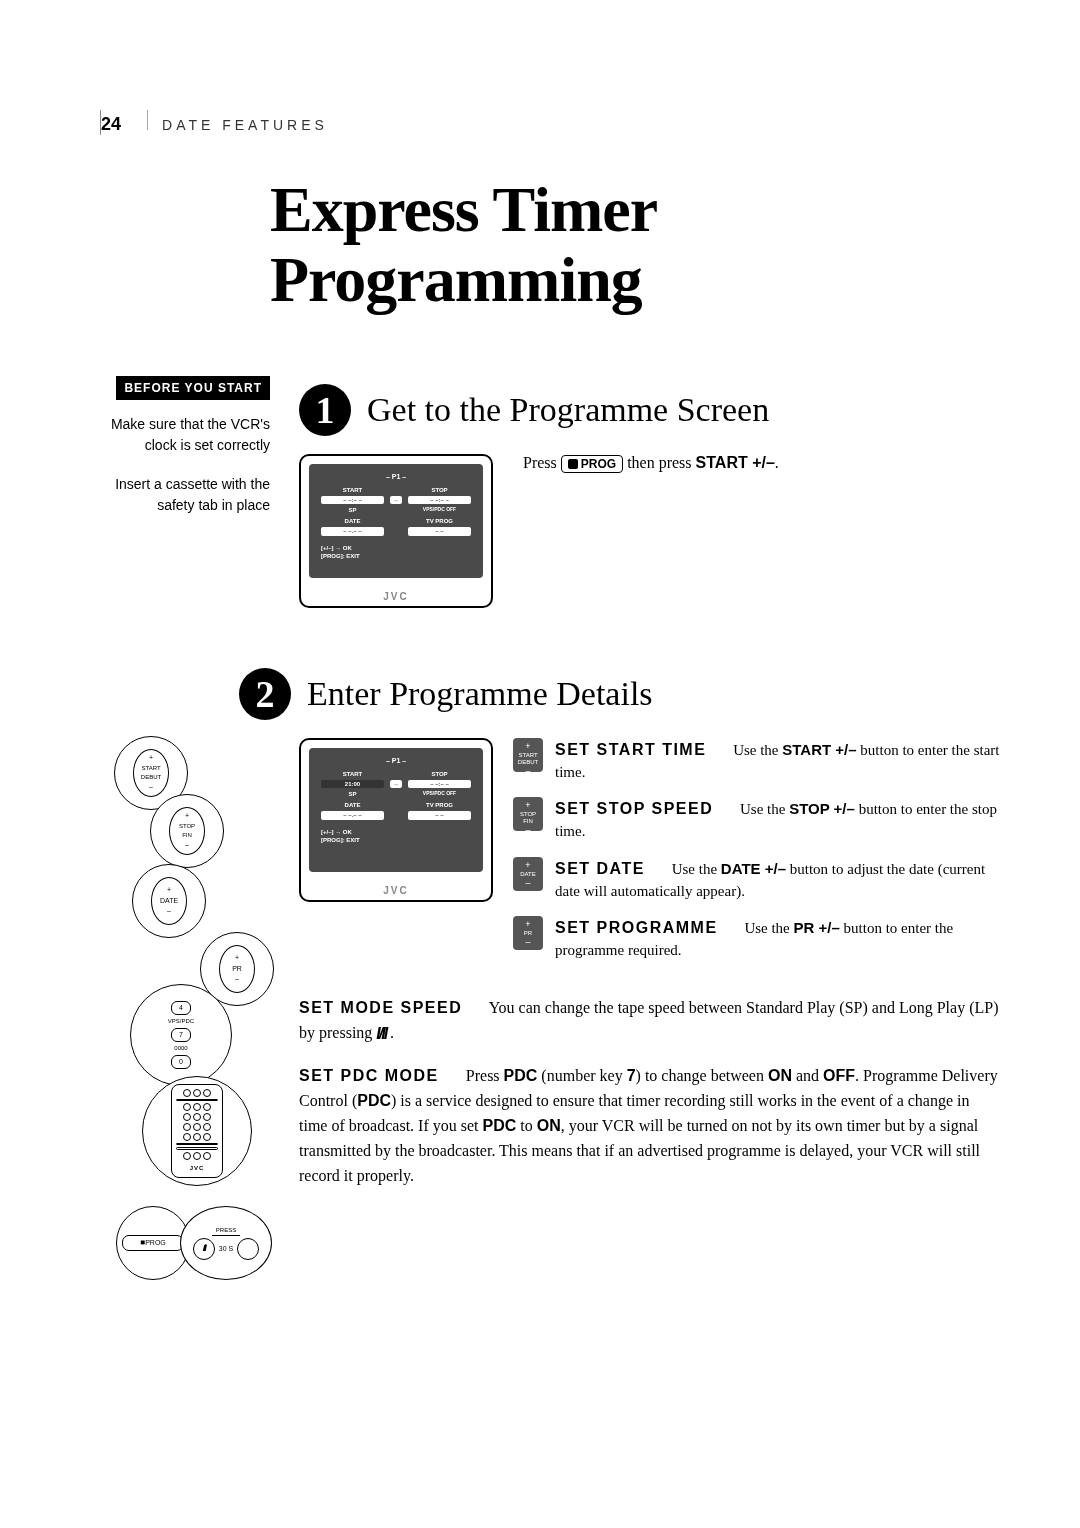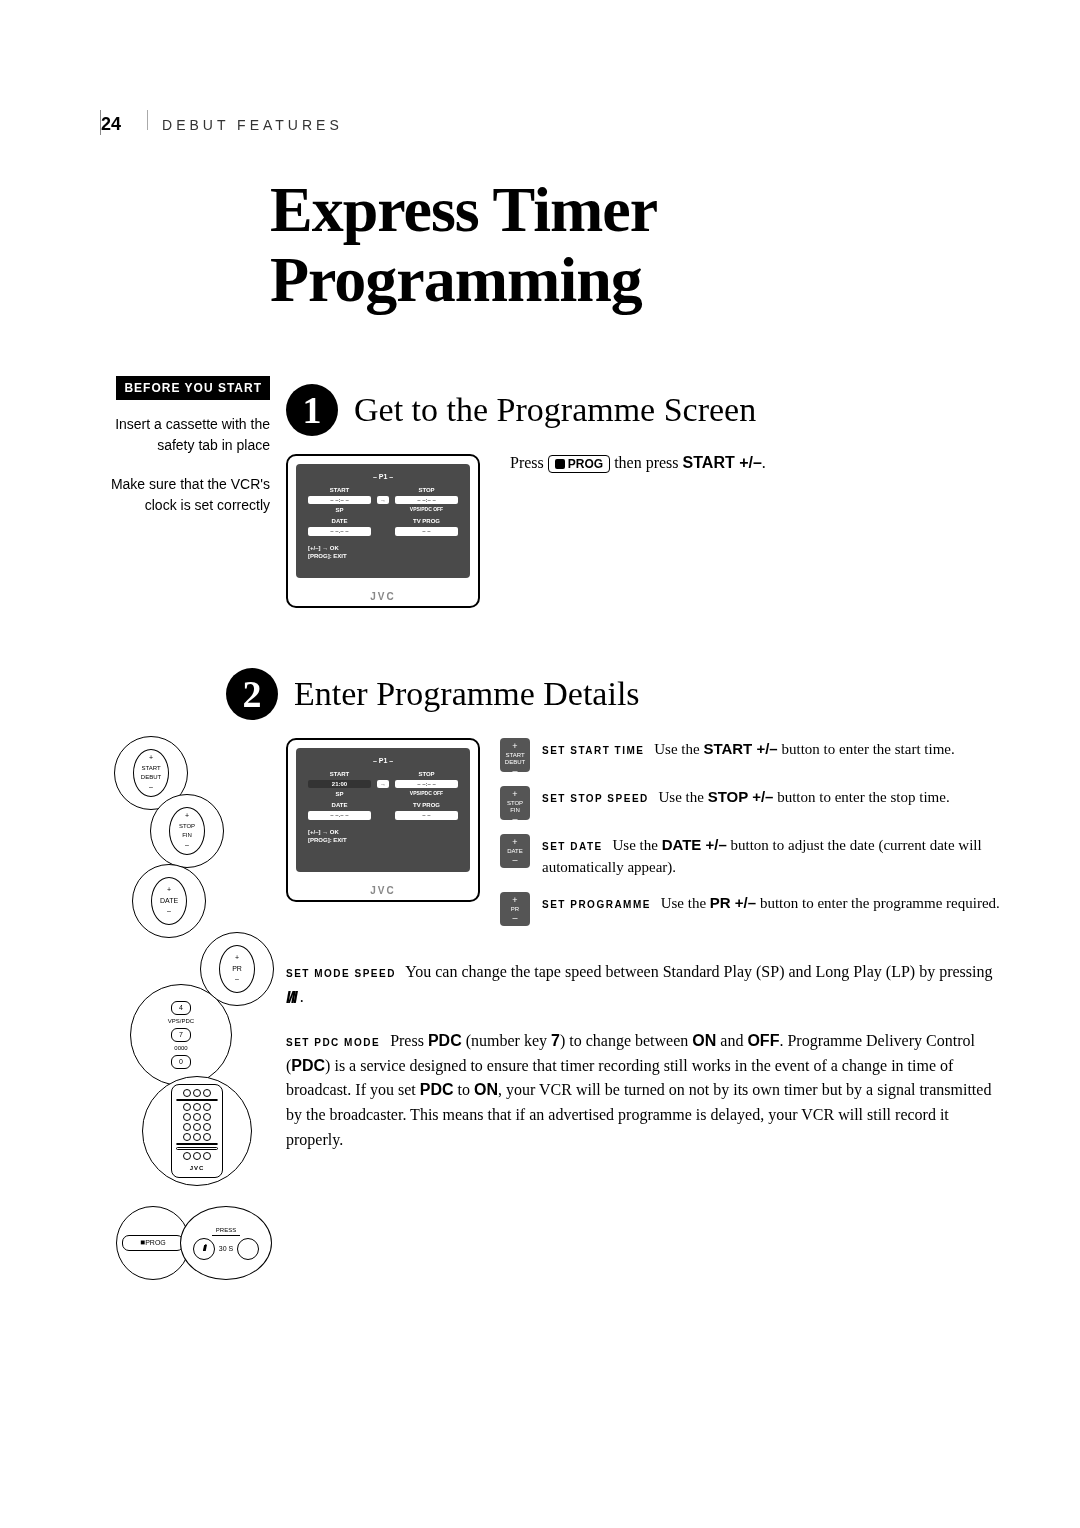--- a/index.html
+++ b/index.html
@@ -39,21 +39,21 @@
   h1.title {
     font-family: Georgia, 'Times New Roman', serif;
     font-weight: bold;
     font-size: 64px;
     line-height: 1.1;
     margin: 0 0 60px 170px;
     letter-spacing: -1px;
   }
   .cols {
     display: flex;
-    gap: 16px;
+    gap: 29px;
   }
   .leftcol {
     width: 170px;
     flex: 0 0 170px;
     text-align: right;
     font-family: Arial, Helvetica, sans-serif;
     font-size: 14px;
     line-height: 1.5;
   }
   .before-badge {
@@ -182,23 +182,23 @@
     font-size:6px;
     text-align:center;
     padding-top:3px;
     box-sizing:border-box;
     line-height:1.2;
   }
   .mini-btn .pm { font-size:9px; }
   .runin {
     font-family: Arial, sans-serif;
     font-weight:bold;
-    font-size:10px;
+    font-size:16px;
     letter-spacing:1.5px;
-    margin-right:6px;
+    margin-right:23px;
   }
   .para {
     font-family: Georgia, serif;
     font-size:16px;
     line-height:1.55;
     margin-bottom:18px;
   }
   .sp-icon {
     display:inline-block;
     font-family: Arial, sans-serif;
@@ -262,31 +262,31 @@
   }
 </style>
 </head>
 <body>
 
 <div class="page">
 
   <div class="header-line">
     <span class="pnum">24</span>
     <span class="vdiv"></span>
-    <span class="sect">DEBUT FEATURES</span>
+    <span class="sect">DATE FEATURES</span>
   </div>
 
   <h1 class="title">Express Timer Programming</h1>
 
   <div class="cols">
 
     <div class="leftcol">
       <span class="before-badge">BEFORE YOU START</span>
+      <p>Make sure that the VCR's clock is set correctly</p>
       <p>Insert a cassette with the safety tab in place</p>
-      <p>Make sure that the VCR's clock is set correctly</p>
 
       
       <div class="illus-stack">
         <div class="circ c1">
           <div class="ovalbtn" style="width:34px;height:46px;">
             <span class="pm">+</span>
             <span style="font-size:6px;white-space:pre">START
 DEBUT</span>
             <span class="pm">–</span>
           </div>

